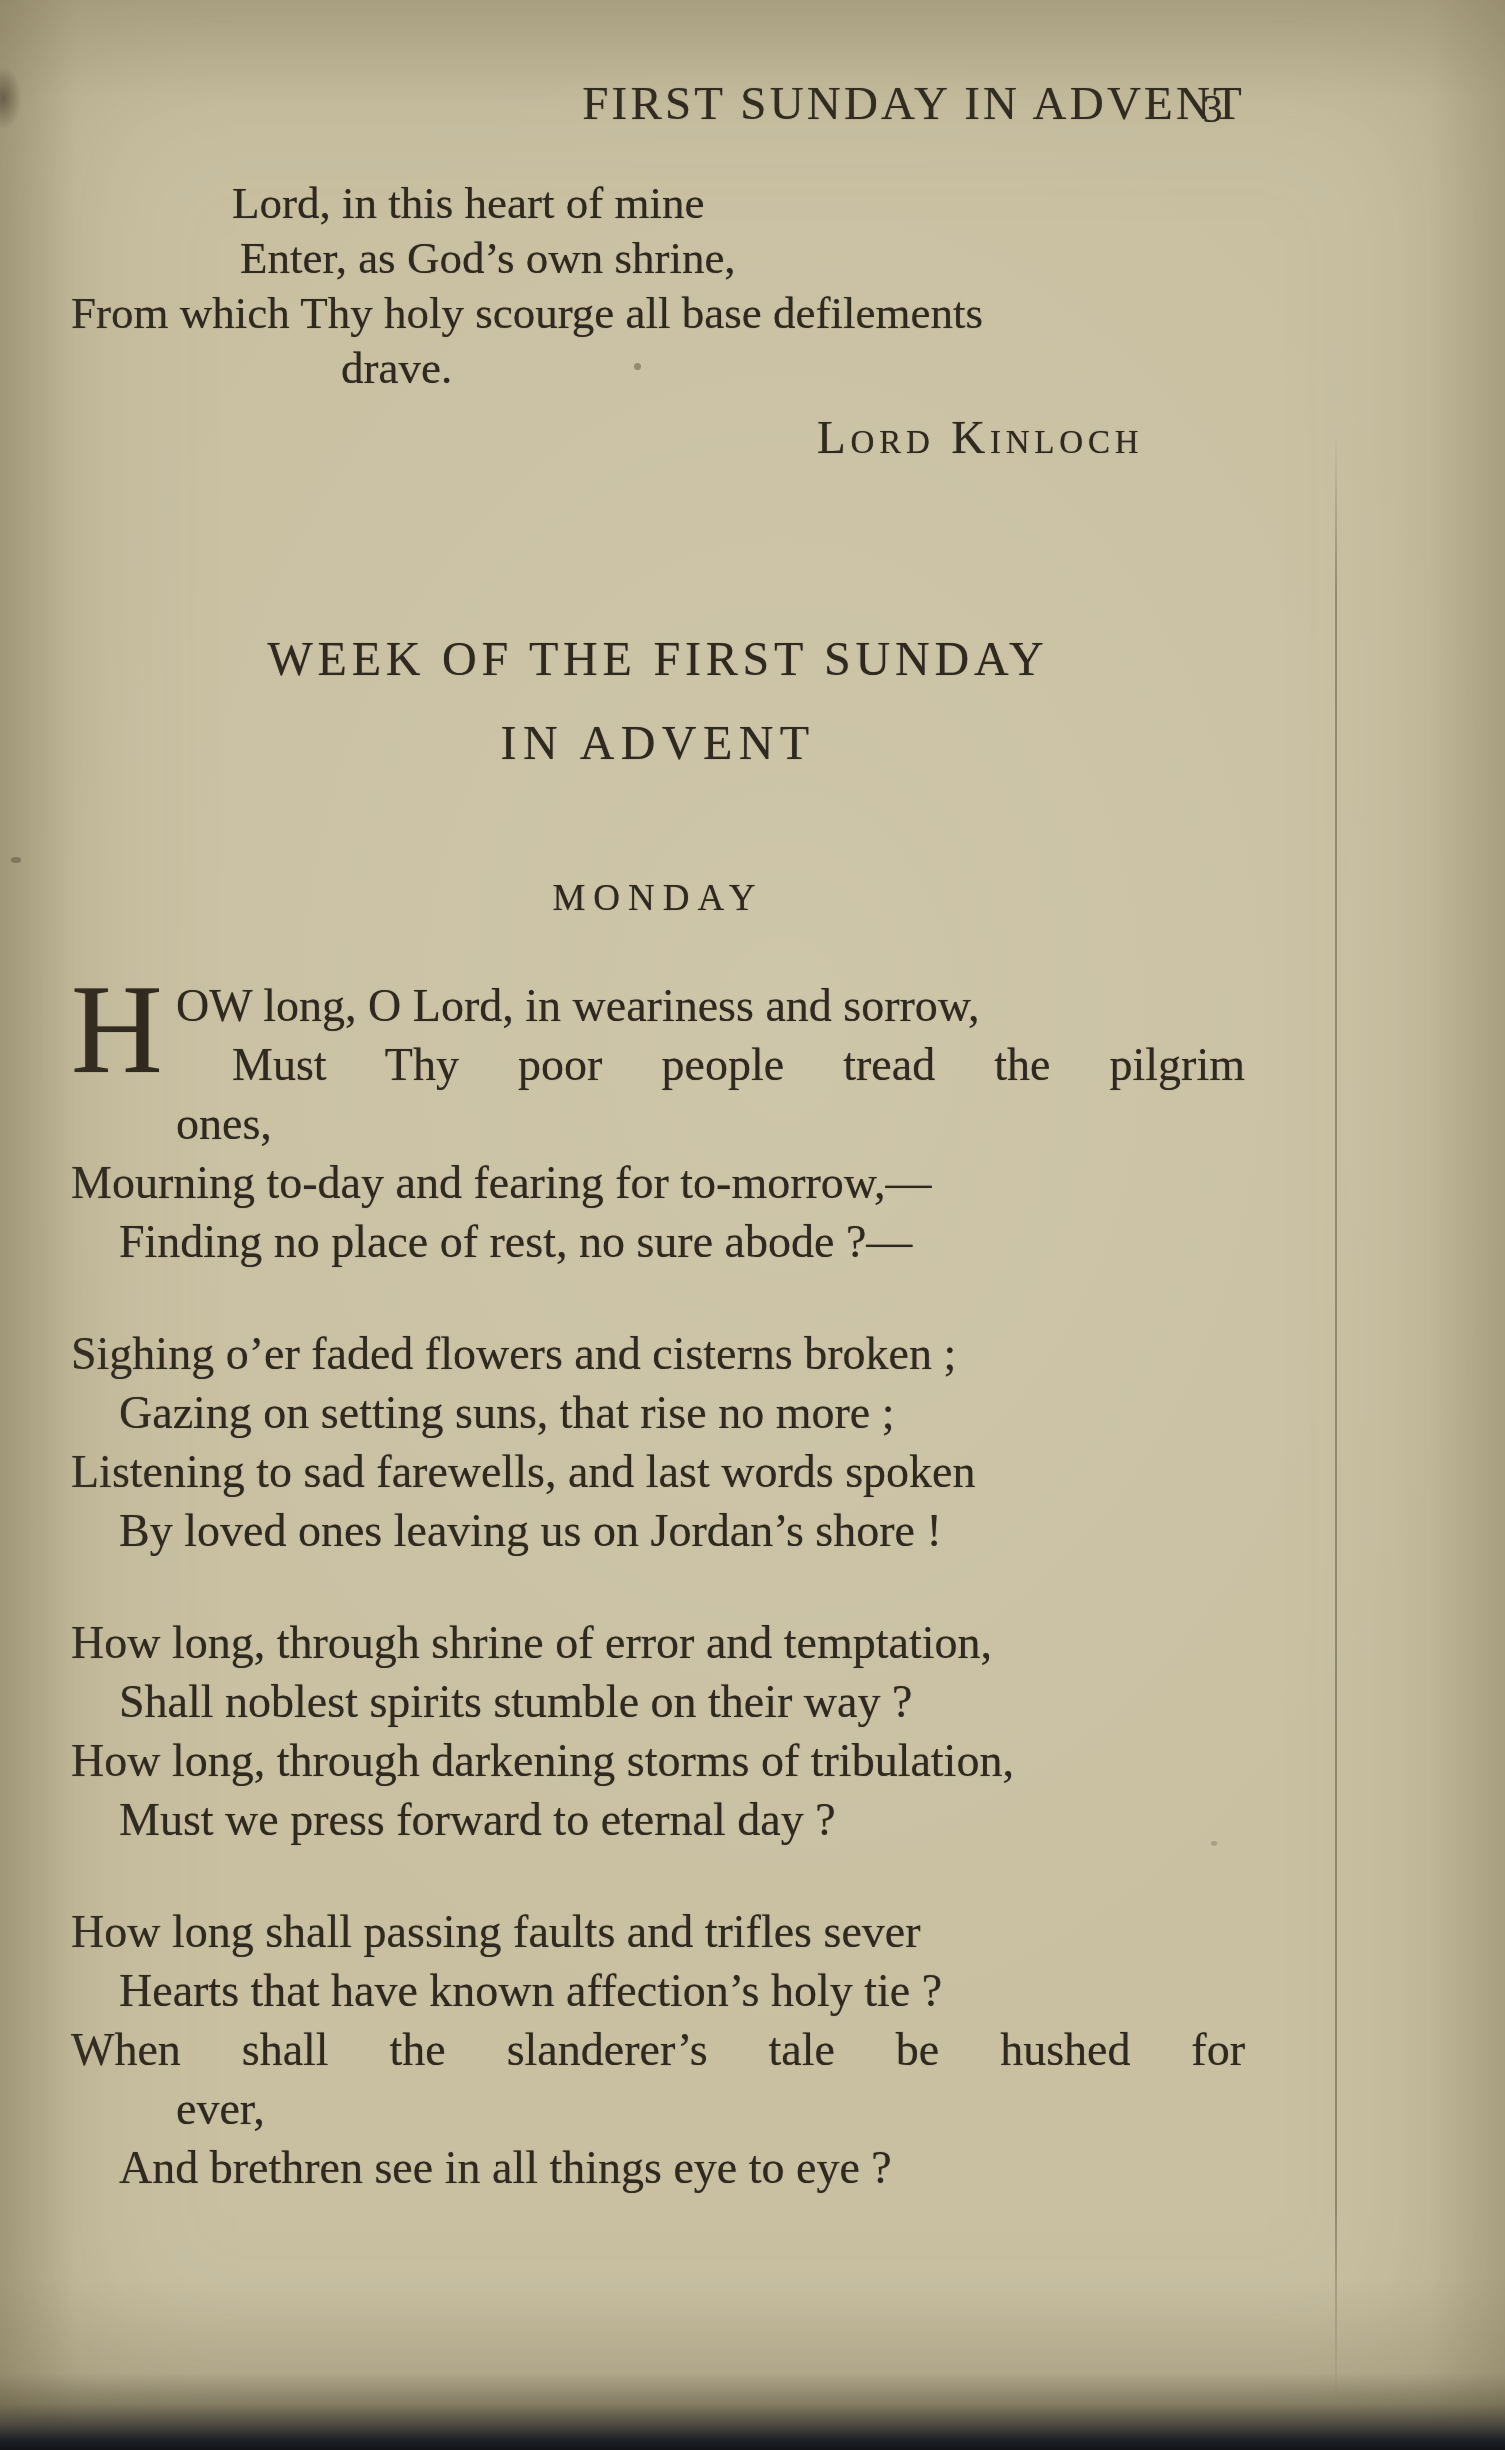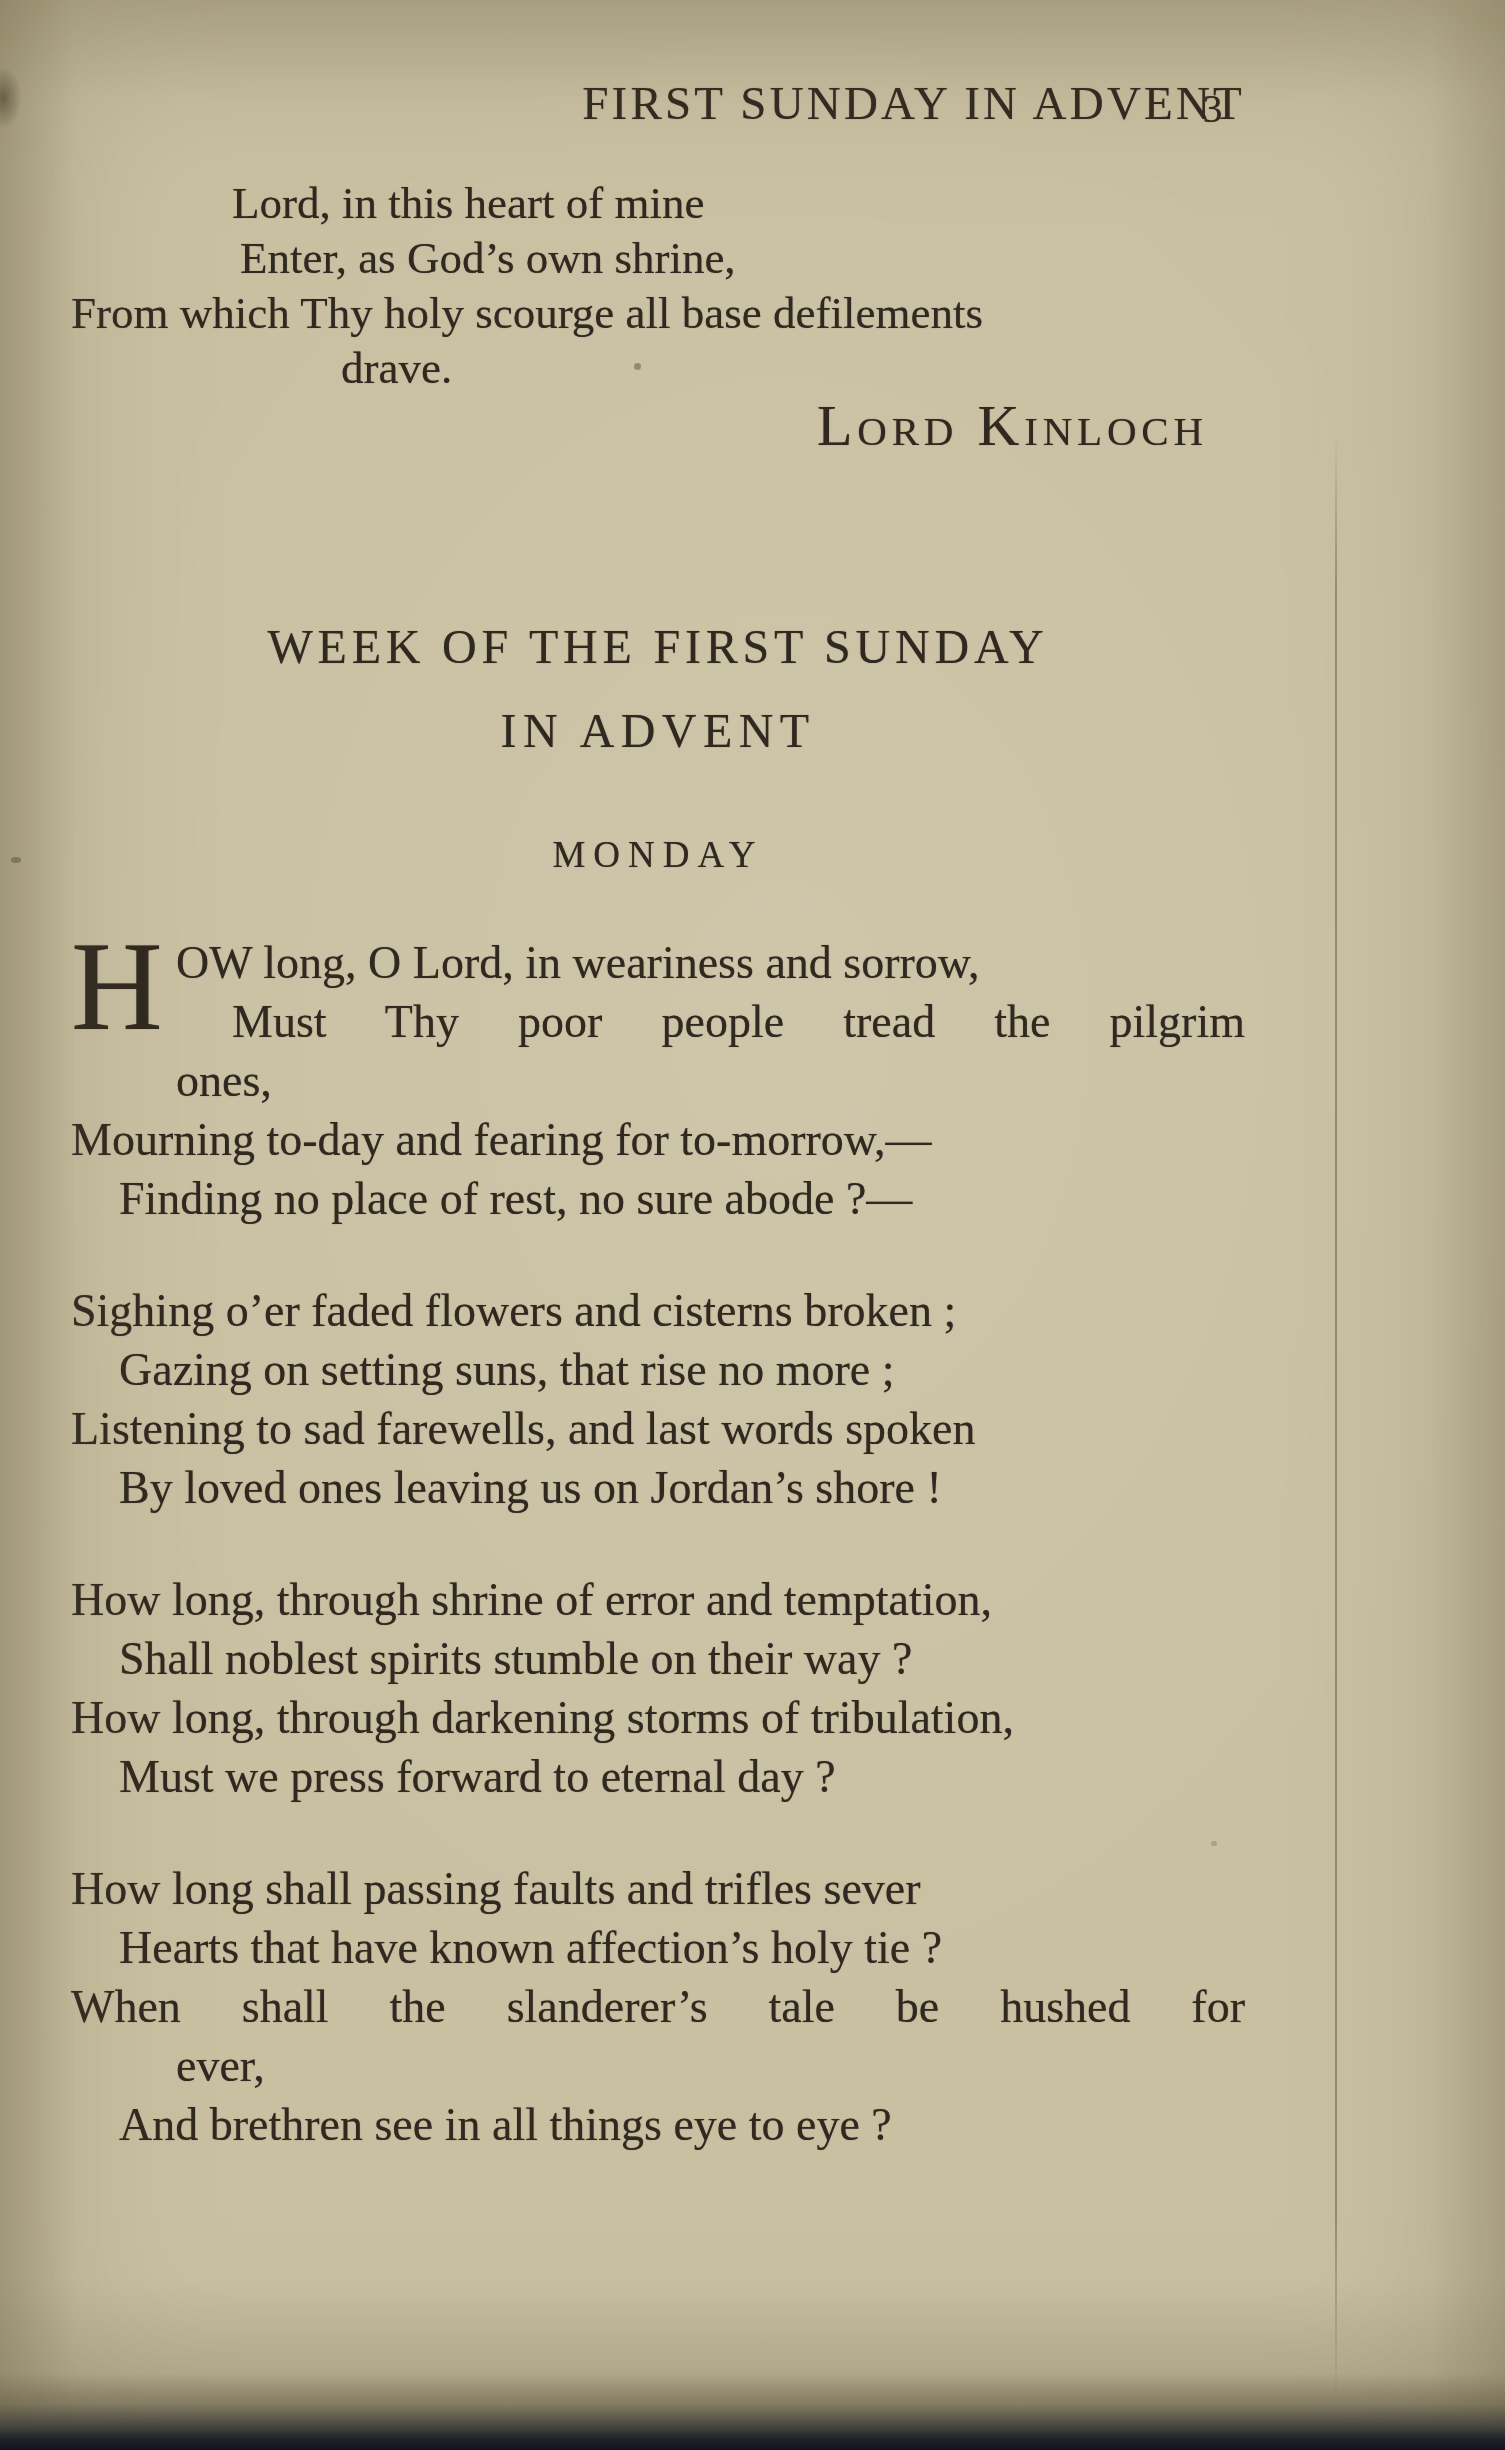--- a/index.html
+++ b/index.html
@@ -55,34 +55,34 @@
     margin-top: 43px;
     font-size: 45px;
     line-height: 55px;
   }
   .opening .line { white-space: nowrap; }
   .o1 { padding-left: 161px; }
   .o2 { padding-left: 169px; }
   .o3 { padding-left: 0; }
   .o4 { padding-left: 270px; }
   .attribution {
-    margin-top: 2px;
+    margin-top: 14px;
     padding-left: 746px;
-    font-size: 58px;
+    font-size: 47px;
     line-height: 55px;
     font-variant: small-caps;
     letter-spacing: 4.8px;
     white-space: nowrap;
   }
 
   
   .section-heading { margin-top: 164px; text-align: center; }
   .heading-line-1 { font-size: 48px; line-height: 60px; letter-spacing: 4.8px; white-space: nowrap; }
   .heading-line-2 { margin-top: 24px; font-size: 48px; line-height: 60px; letter-spacing: 6.4px; white-space: nowrap; }
-  .day-heading   { margin-top: 71px; font-size: 37px; line-height: 45px; letter-spacing: 8px; white-space: nowrap; }
+  .day-heading   { margin-top: 102px; font-size: 37px; line-height: 45px; letter-spacing: 8px; white-space: nowrap; }
 
   
   .poem {
     position: relative;
     margin-top: 56px;
     font-size: 46px;
     line-height: 59px;
   }
   .dropcap {
     position: absolute;

